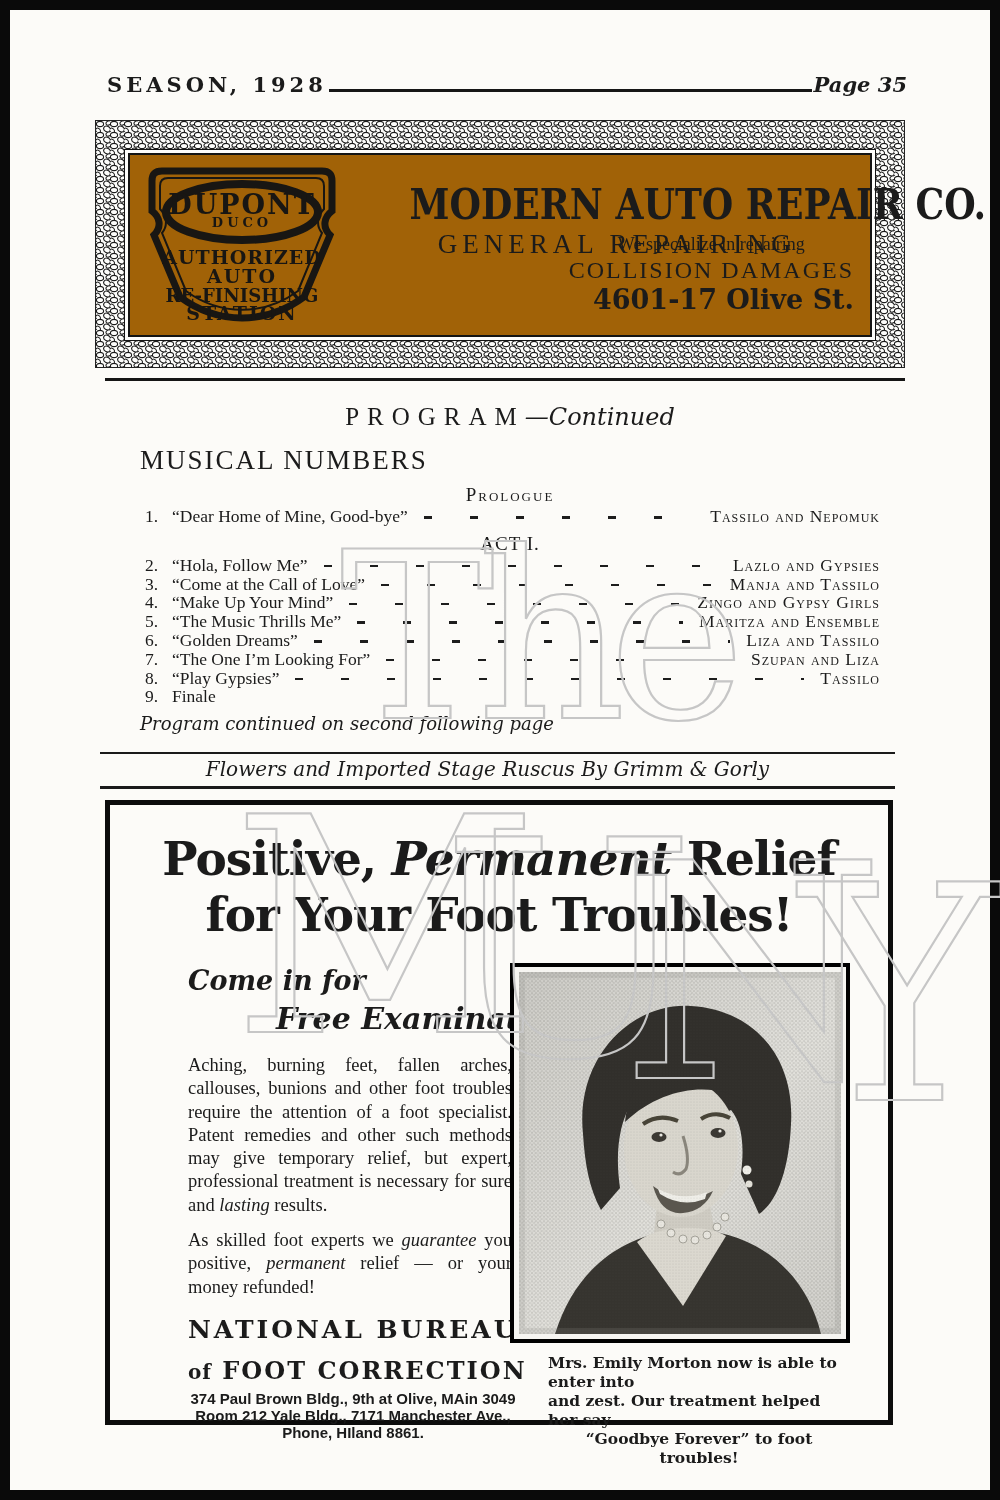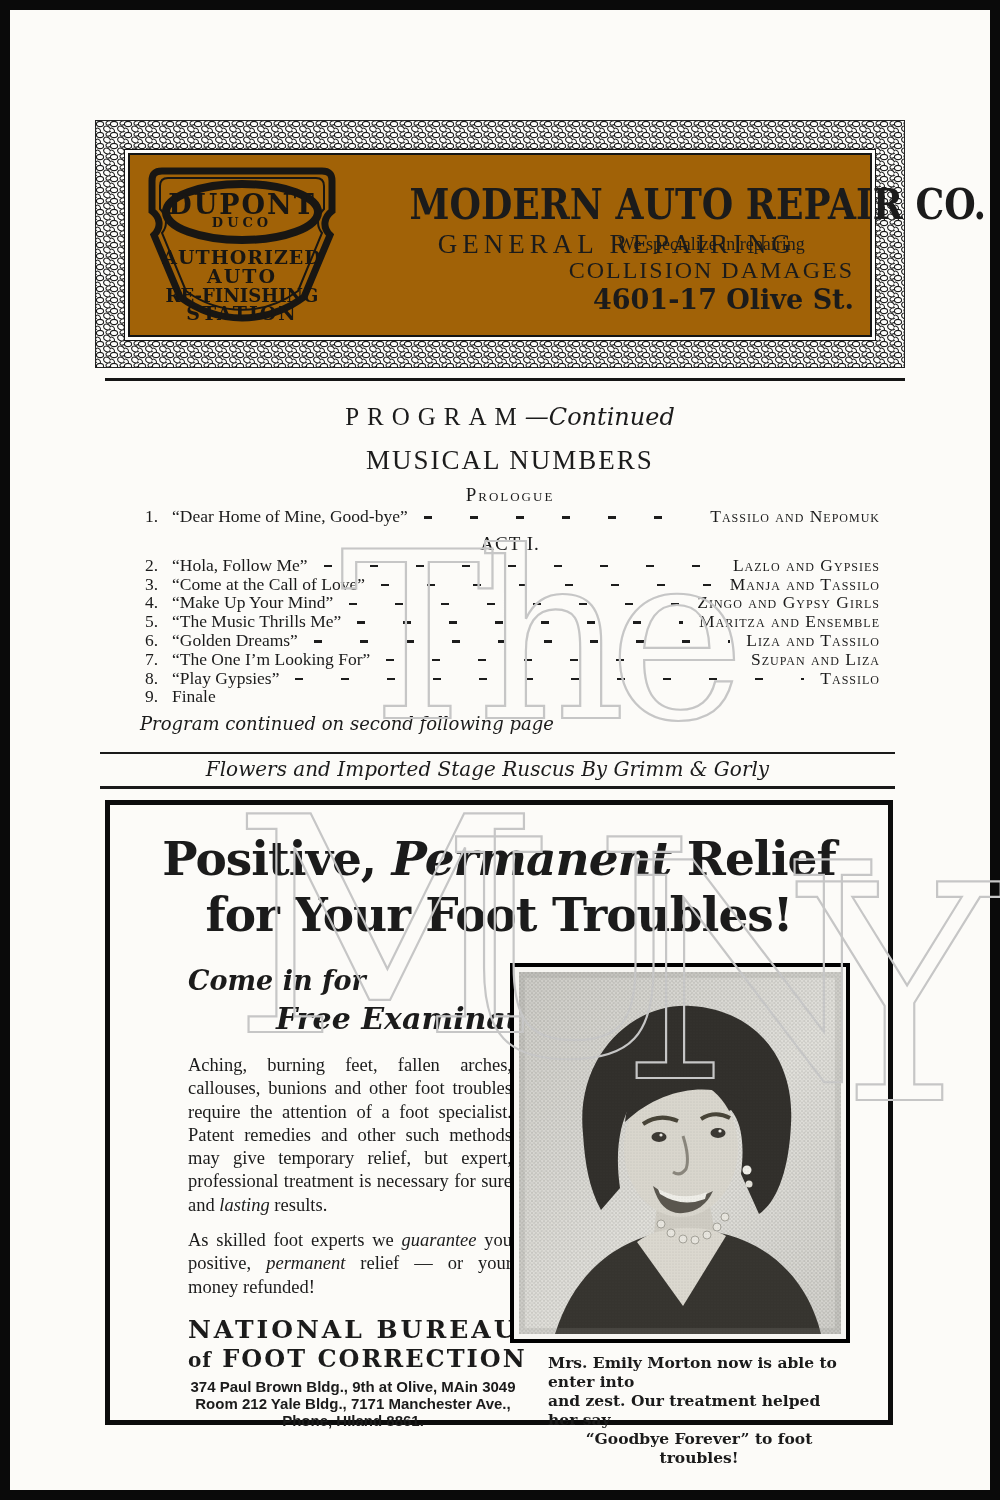--- a/index.html
+++ b/index.html
@@ -29,21 +29,21 @@
   .auto-spec .t2 { font-size:24px; letter-spacing:2px; margin-top:2px; }
   .auto-addr { font-family:"DejaVu Serif", serif; font-weight:bold; font-size:27px; padding-bottom:6px; }
 
   .rule-a { position:absolute; left:95px; top:368px; width:800px; height:3px; background:#151515; }
 
   
   .program { position:absolute; left:130px; top:393px; width:740px; }
   .prog-title { text-align:center; font-size:25px; }
   .prog-title .pt { letter-spacing:8px; }
   .prog-title .pc { font-style:italic; font-family:"DejaVu Serif", serif; font-size:24px; }
-  .musical { text-align:center; font-size:27px; letter-spacing:2px; margin-top:14px; }
+  .musical { font-size:27px; letter-spacing:2px; margin-top:14px; }
   .group-head { text-align:center; font-size:19px; font-variant:small-caps; letter-spacing:2px; margin-top:8px; }
   .act-head { font-variant:normal; font-size:19px; letter-spacing:1px; }
   .mrow { display:flex; align-items:baseline; height:18.8px; font-size:17.5px; }
   .mnum { width:32px; text-align:right; padding-right:14px; flex:none; }
   .mtitle { white-space:nowrap; }
   .leader { flex:1; height:2.5px; margin:0 16px; align-self:center; transform:translateY(2px);
             background:repeating-linear-gradient(90deg,#1d1d1d 0 8px,transparent 8px 46px); }
   .mperf { white-space:nowrap; text-align:right; font-variant:small-caps; font-size:17.5px; letter-spacing:1px; }
   .finale .leader { background:none; }
   .cont-note { text-align:left; font-style:italic; font-family:"DejaVu Serif", serif; font-size:18px; margin-top:8px; }
@@ -59,36 +59,41 @@
                  font-weight:bold; font-size:47px; line-height:56px; letter-spacing:-1px; }
   .fa-headline .it { font-style:italic; }
   .fa-left { position:absolute; left:78px; top:160px; width:324px; }
   .come-in { font-family:"DejaVu Serif", serif; font-weight:bold; font-style:italic; font-size:27px; }
   .free-exam { font-family:"DejaVu Serif", serif; font-weight:bold; font-style:italic; font-size:30px; padding-left:88px; margin-top:5px; white-space:nowrap; }
   .fa-para { margin-top:18px; font-size:18.5px; line-height:23.3px; text-align:justify; }
   .fa-para .it { font-style:italic; }
   .fa-para + .fa-para { margin-top:12px; }
   .bureau { margin-top:16px; }
   .bureau-1 { font-family:"DejaVu Serif", serif; font-weight:bold; font-size:25px; letter-spacing:3px; white-space:nowrap; }
-  .bureau-2 { font-family:"DejaVu Serif", serif; font-weight:bold; font-size:24px; letter-spacing:2px; white-space:nowrap; }
+  .bureau-2 { font-family:"DejaVu Serif", serif; font-weight:bold; font-size:24px; letter-spacing:2px; white-space:nowrap;margin-top:12px; }
   .bureau-2 .of { font-size:20px; letter-spacing:1px; }
   .bureau-addr { margin-top:5px; font-family:"Liberation Sans", sans-serif; font-weight:bold; font-size:15px; line-height:17px; text-align:center; width:330px; }
   .photo-frame { position:absolute; left:400px; top:158px; width:340px; height:380px; border:4px solid #000; background:#f6f5f1; padding:5px; }
   .caption { position:absolute; left:438px; top:548px; width:302px; font-family:"DejaVu Serif", serif; font-size:15.5px; line-height:19px; font-weight:bold; }
   .caption .c-line { display:block; }
   .caption .center { text-align:center; }
 
   .watermark { position:absolute; left:0; top:0; pointer-events:none; z-index:6; }
 </style>
 </head>
 <body>
 
 <div class="canvas">
   <div class="page">
 
+    <div class="header">
+      <span class="season">SEASON, 1928</span>
+      <span class="hrule"></span>
+      <span class="pageno">Page 35</span>
+    </div>
 
     <div class="auto-ad">
       <svg class="pebble" width="808" height="246">
         <defs>
           <pattern id="peb" width="14" height="11" patternUnits="userSpaceOnUse">
             <rect width="14" height="11" fill="#fdfdfb"></rect>
             <ellipse cx="4" cy="3" rx="3.6" ry="2.6" fill="none" stroke="#1b1b1b" stroke-width="1.1"></ellipse>
             <ellipse cx="11" cy="8" rx="3.4" ry="2.7" fill="none" stroke="#1b1b1b" stroke-width="1.1" transform="rotate(25 11 8)"></ellipse>
             <ellipse cx="12.5" cy="2" rx="2.6" ry="2" fill="none" stroke="#1b1b1b" stroke-width="1" transform="rotate(-30 12.5 2)"></ellipse>
             <ellipse cx="2" cy="9.5" rx="2.6" ry="2" fill="none" stroke="#1b1b1b" stroke-width="1" transform="rotate(40 2 9.5)"></ellipse>

